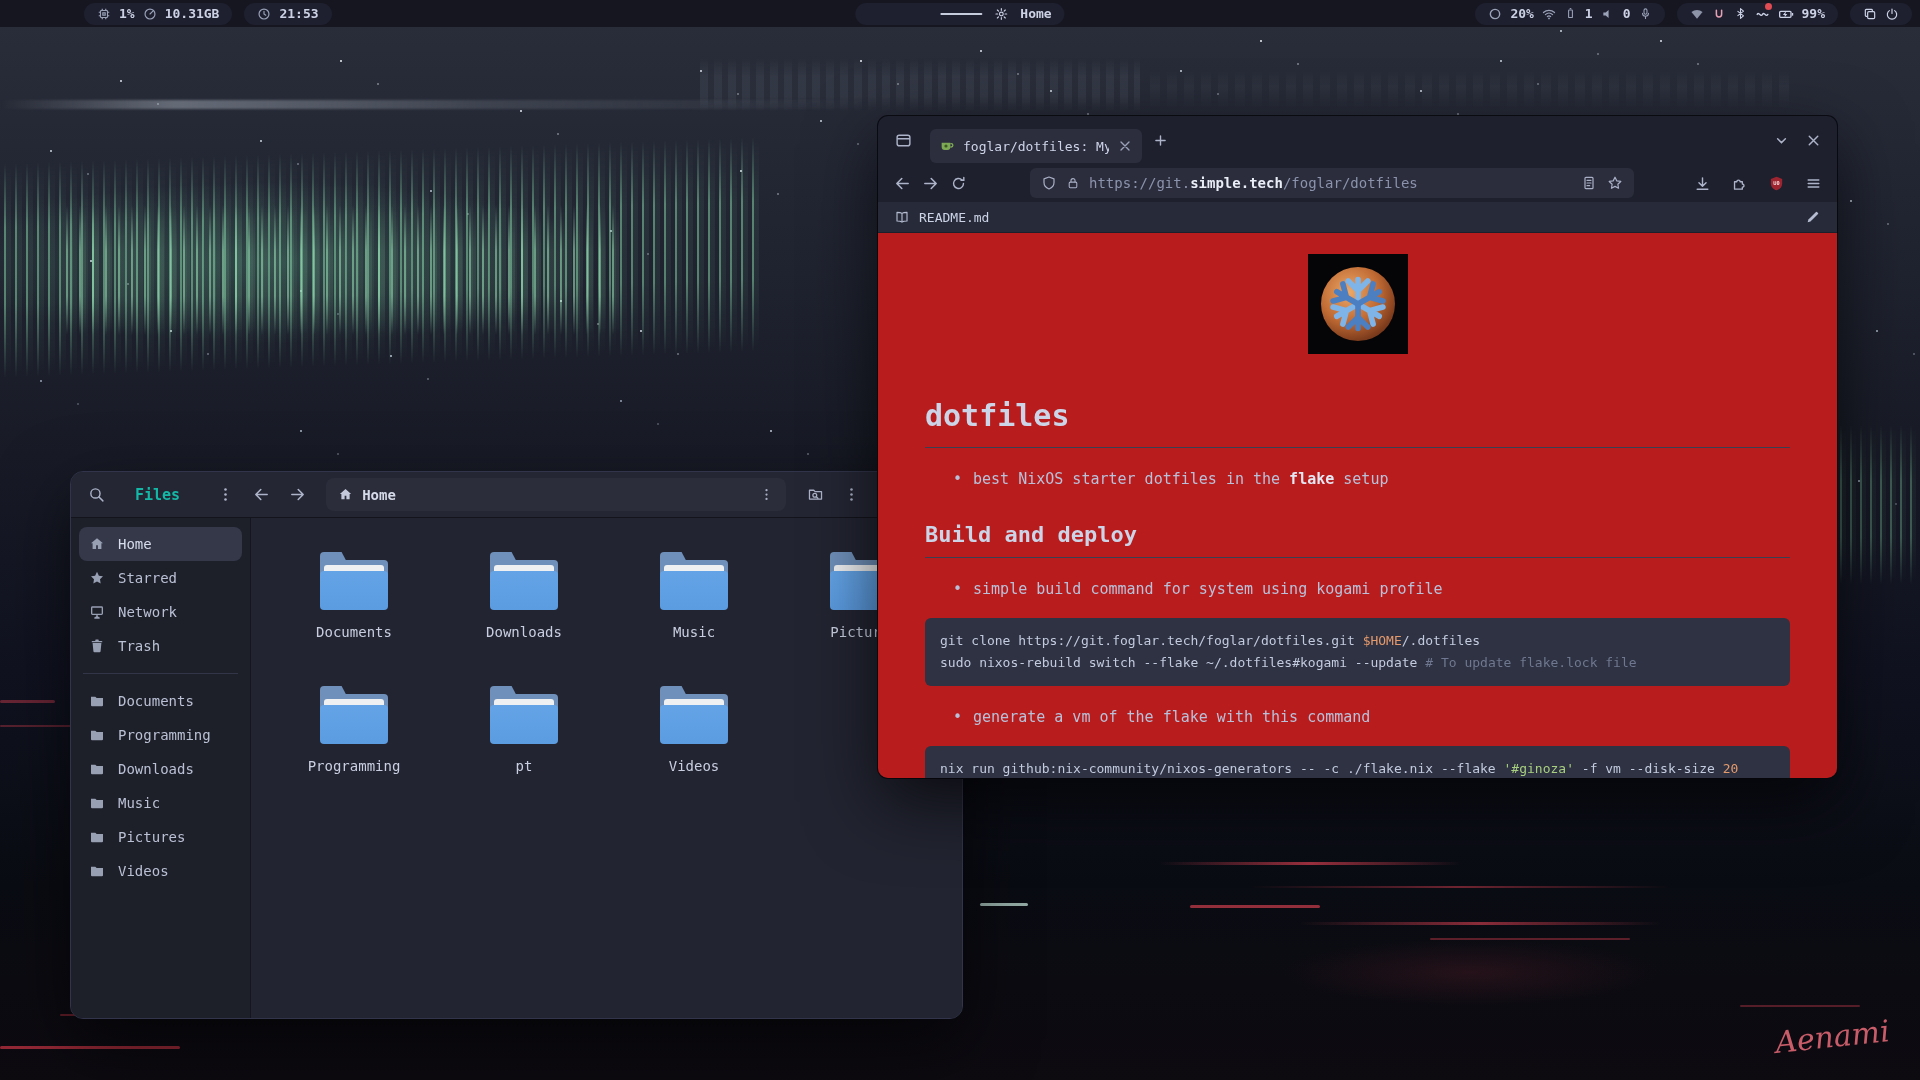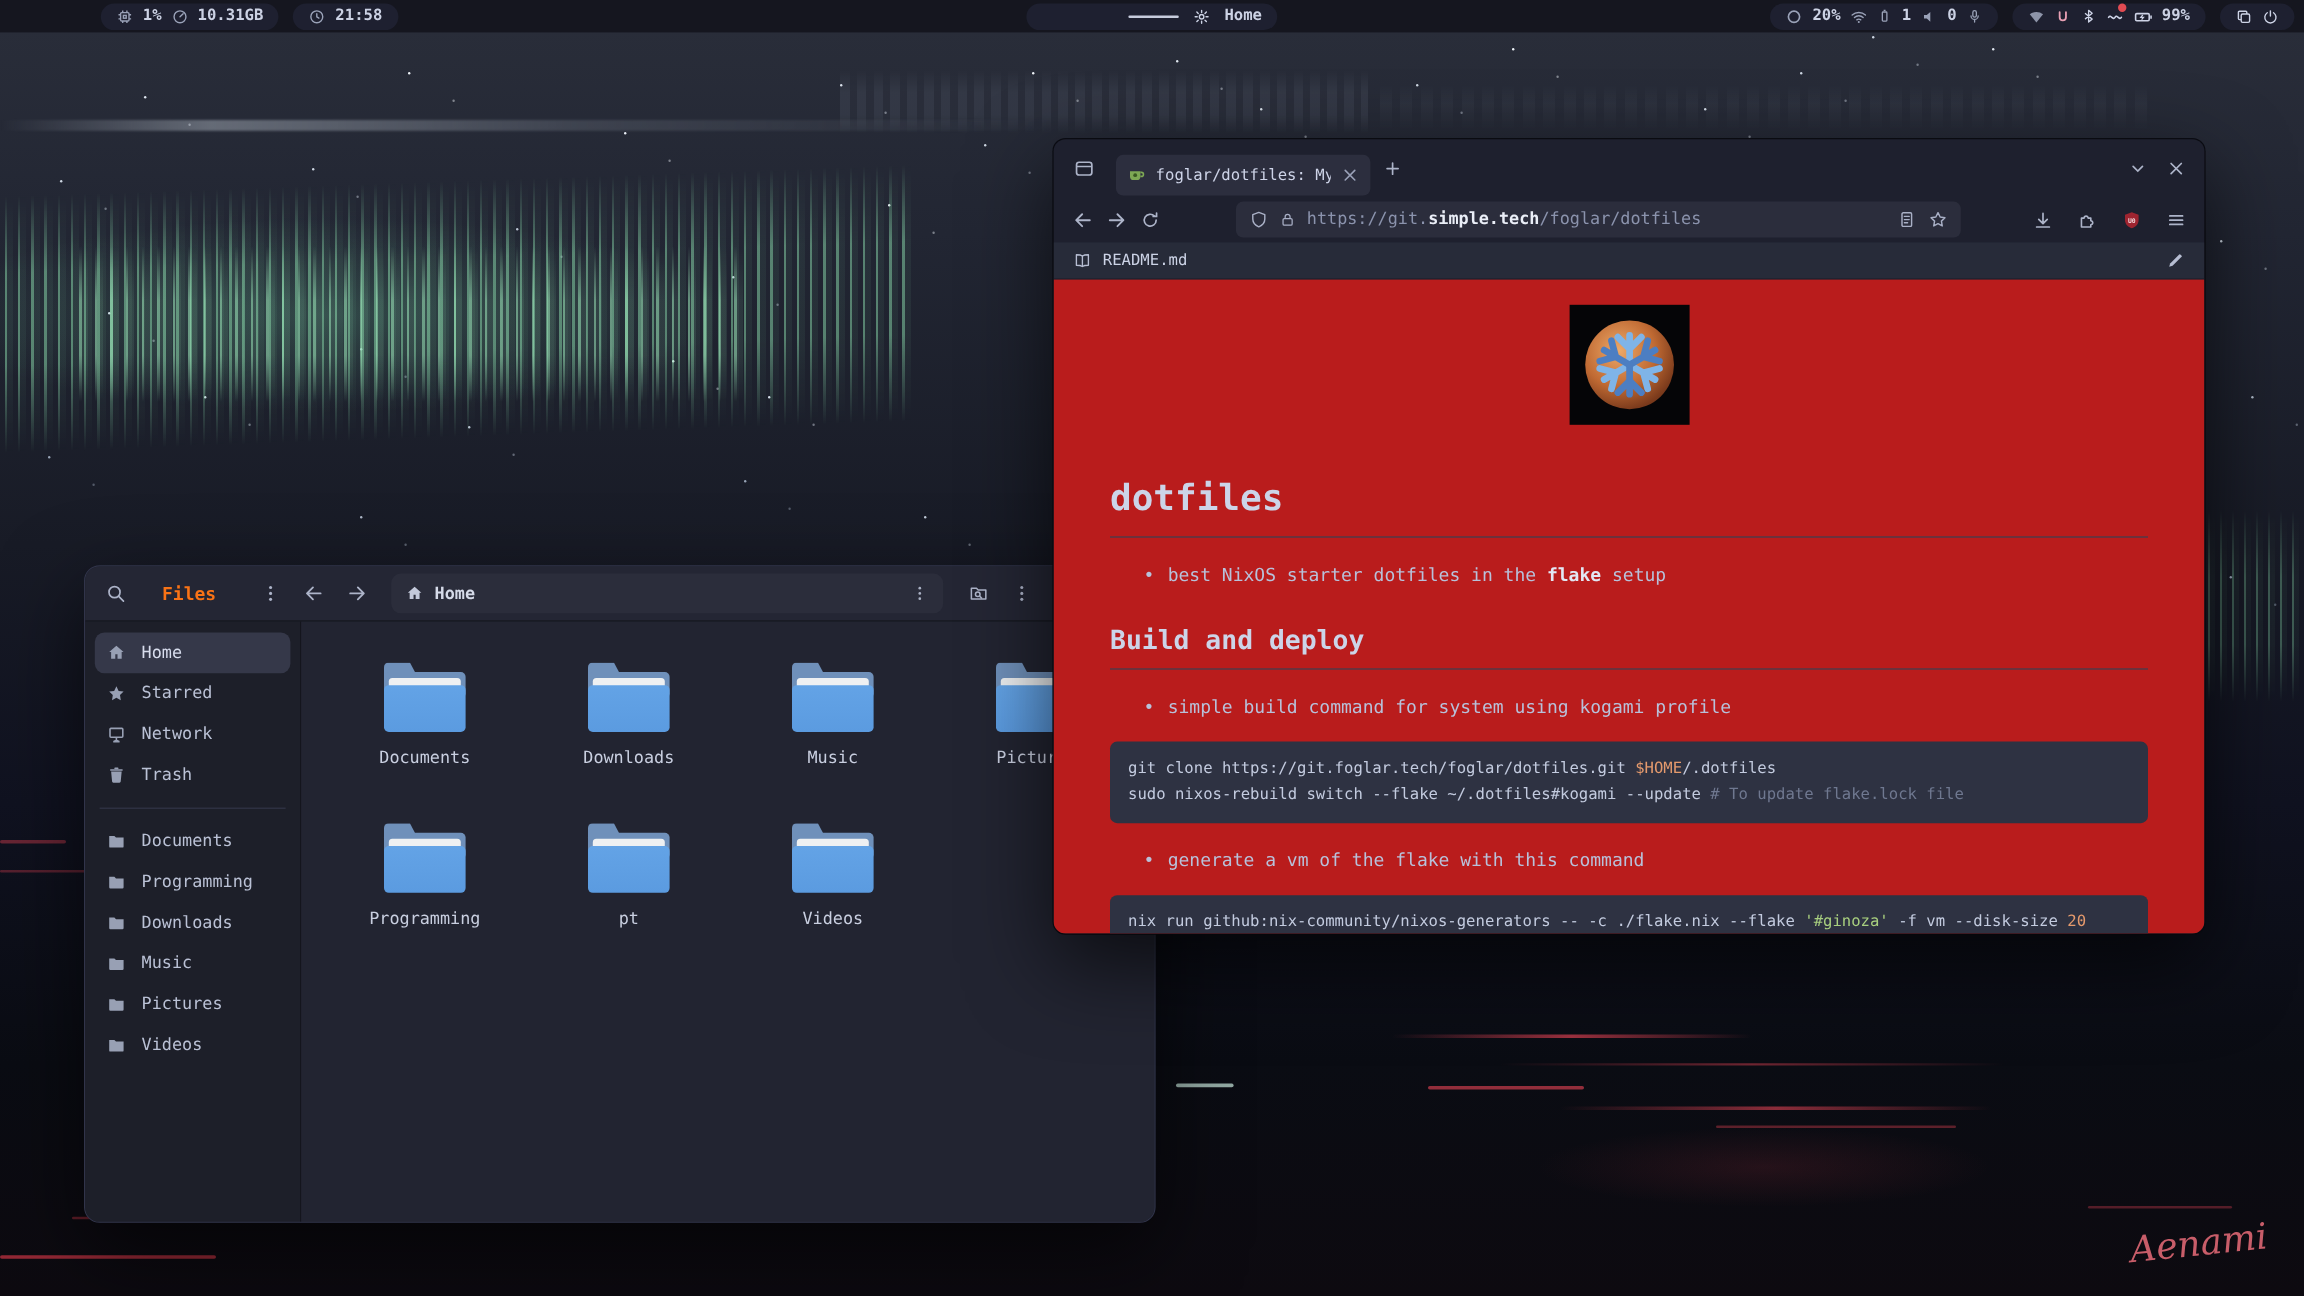--- a/index.html
+++ b/index.html
@@ -70,21 +70,21 @@
   button.chrome-btn { background:none; border:none; color:#adb4c9; width:30px; height:30px;
     border-radius:6px; display:flex; align-items:center; justify-content:center; cursor:default; }
   button.chrome-btn svg { width:17px; height:17px; }
 
   
   .files-win { position:absolute; left:70px; top:471px; width:893px; height:548px; z-index:2;
     background:#1d1f29; border-radius:13px; overflow:hidden; border:1px solid #31344a;
     box-shadow:0 24px 70px rgba(0,0,0,.6); color:#c2c9db; }
   .files-header { height:46px; background:#242634; border-bottom:1px solid #13141c;
     display:flex; align-items:center; padding:0 10px; gap:6px; }
-  .files-title { font-size:15px; font-weight:bold; color:#f97316; margin:0 24px 0 18px; }
+  .files-title { font-size:15px; font-weight:bold; color:#14b8a6; margin:0 24px 0 18px; }
   .pathbar { flex:1; height:33px; background:#2b2d3b; border-radius:8px; display:flex;
     align-items:center; gap:9px; padding:0 12px; font-size:14px; font-weight:bold; color:#d5dae8;
     margin:0 8px; max-width:460px; }
   .pathbar .spacer { flex:1; }
   .files-body { display:flex; height:501px; }
   .sidebar { width:180px; background:#1d1f29; border-right:1px solid #14151d; padding:9px 8px; }
   .side-row { height:34px; border-radius:8px; display:flex; align-items:center; gap:13px;
     padding:0 10px; font-size:14px; color:#bac1d5; cursor:default; }
   .side-row .ic { width:16px; height:16px; color:#98a0b4; }
   .side-row.active { background:#353849; color:#d8dded; }
@@ -349,21 +349,21 @@
             </svg>
           </span>
         <span>10.31GB</span>
       </div>
       <div class="pill">
         <span class="ic icon-dim" style="width:14px;height:14px">
             <svg>
               <use href="#i-clock"></use>
             </svg>
           </span>
-        <span>21:58</span>
+        <span>21:53</span>
       </div>
     </div>
     <div class="tb-center">
       <div class="pill" style="gap:12px">
         <span class="ws"></span>
           <span class="ws"></span>
           <span class="ws"></span>
           <span class="ws"></span>
           <span class="ws active"></span>
         <span class="ic" style="width:14px;height:14px">

